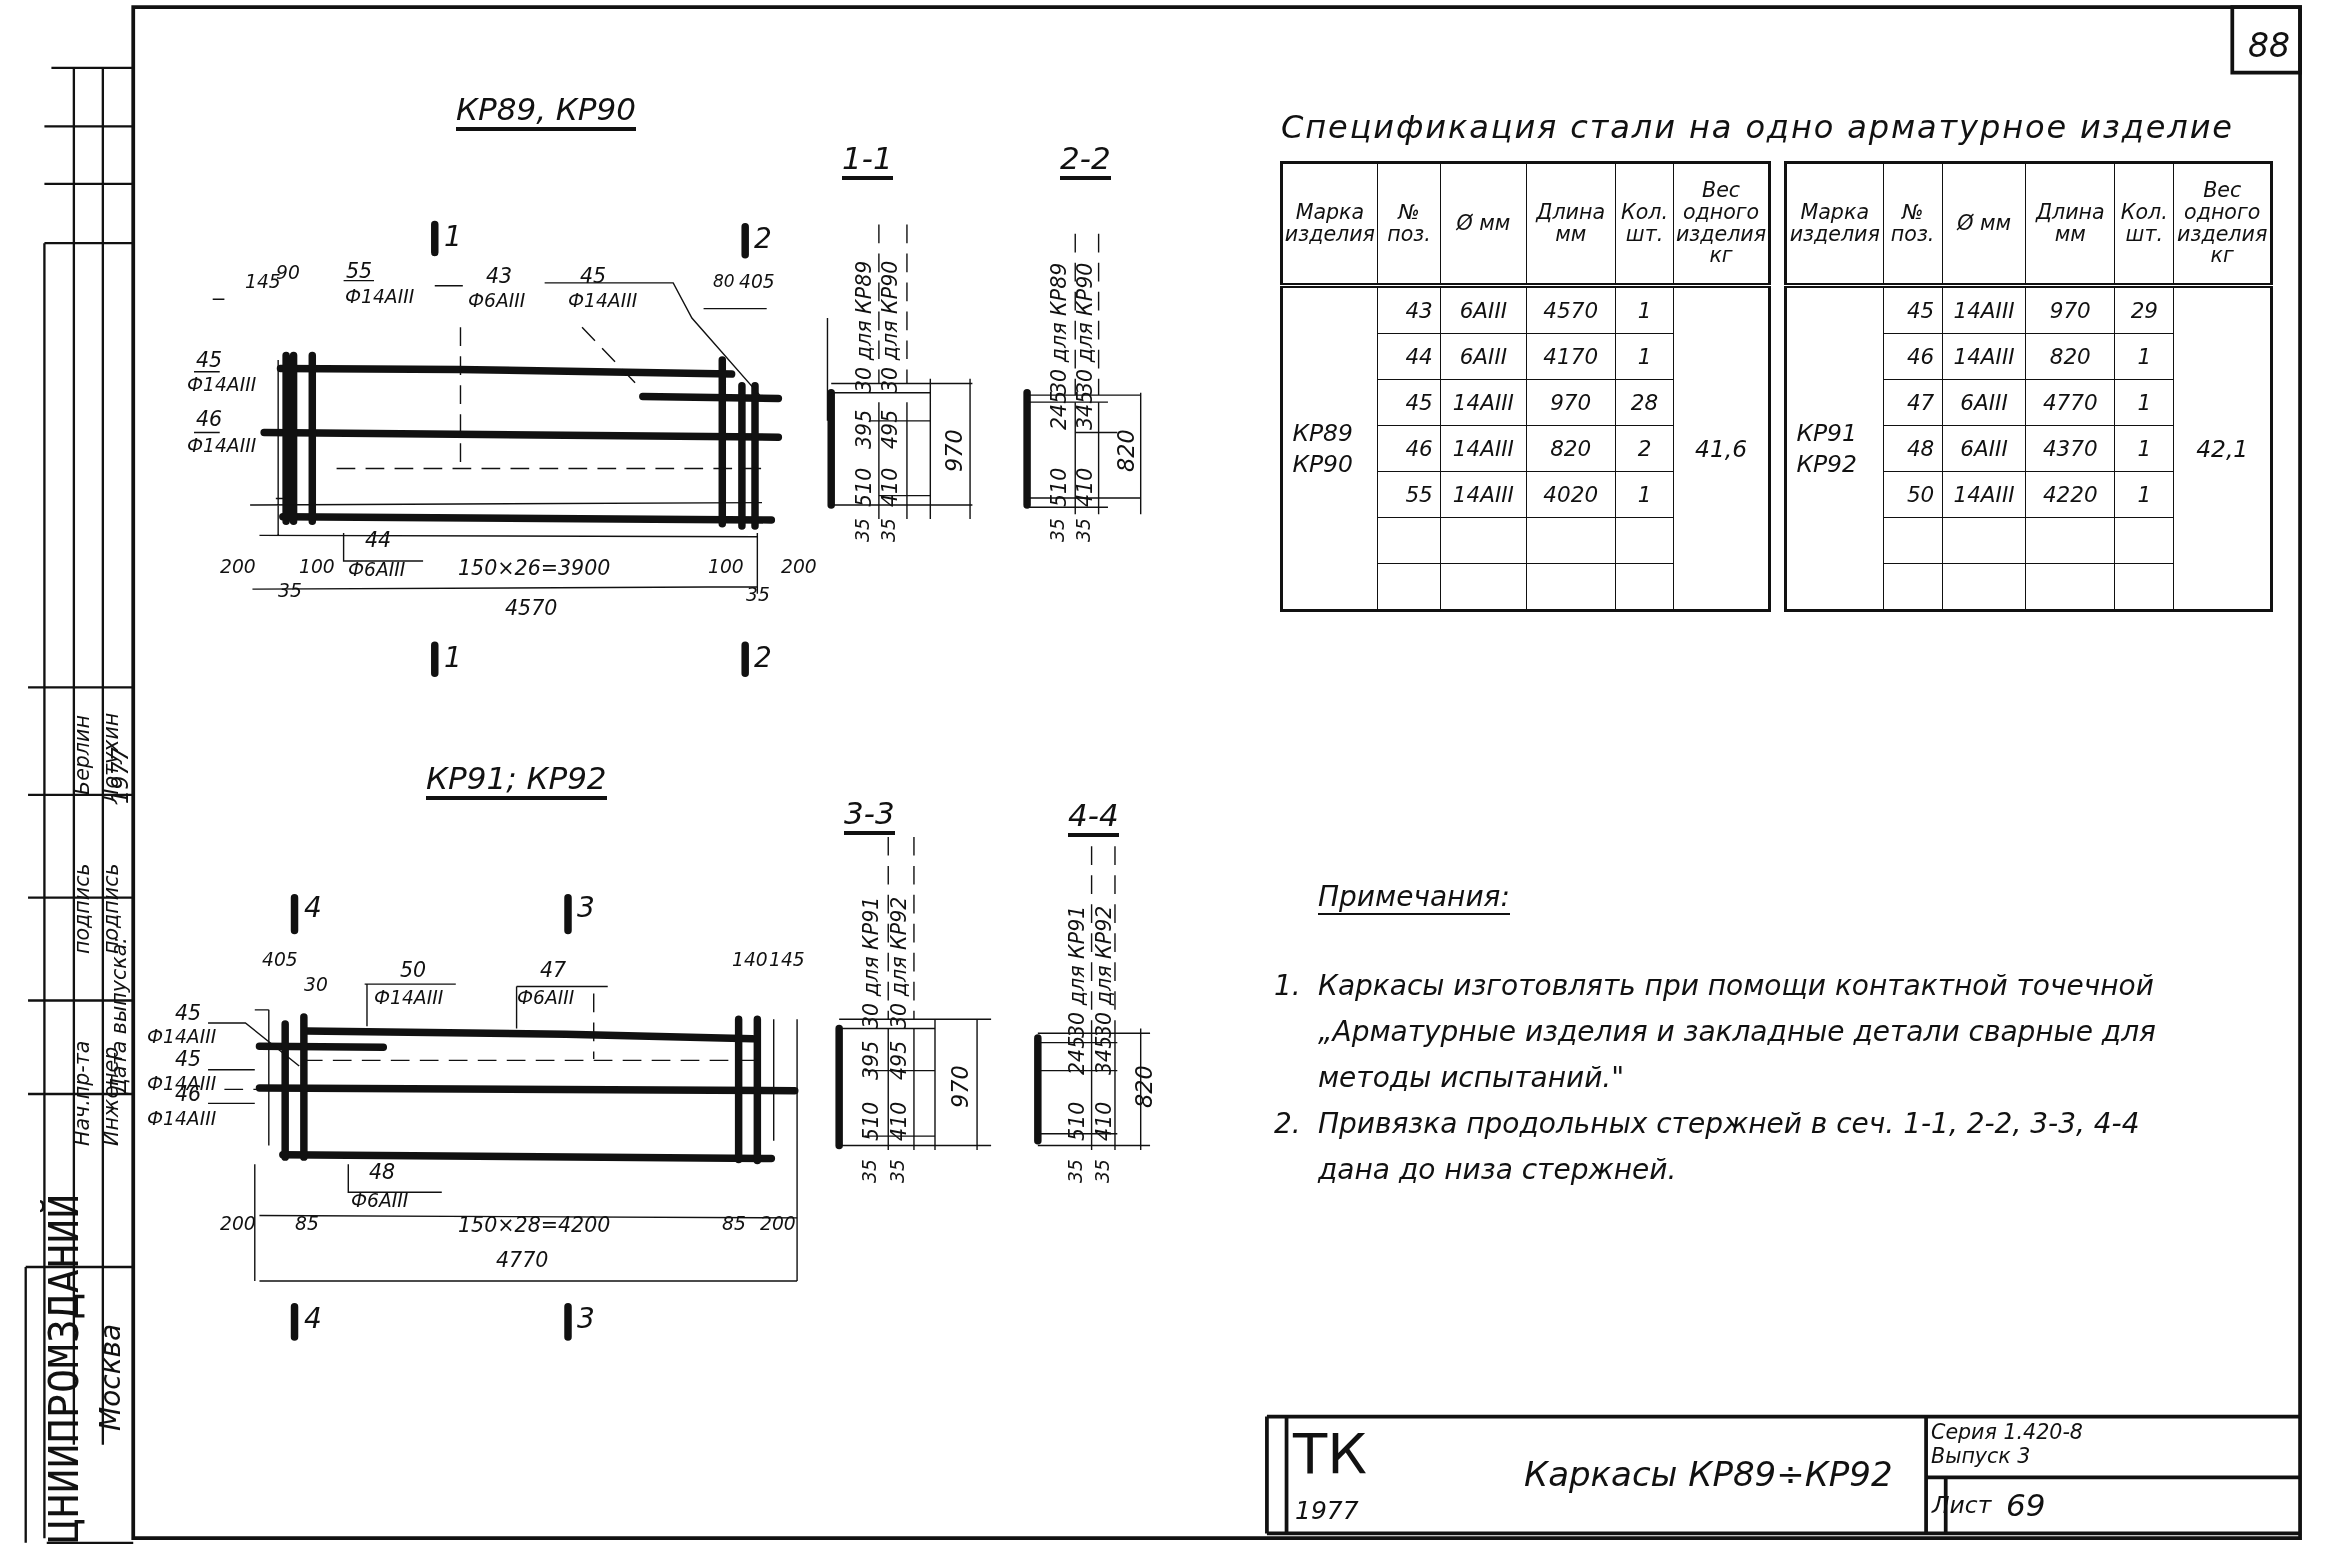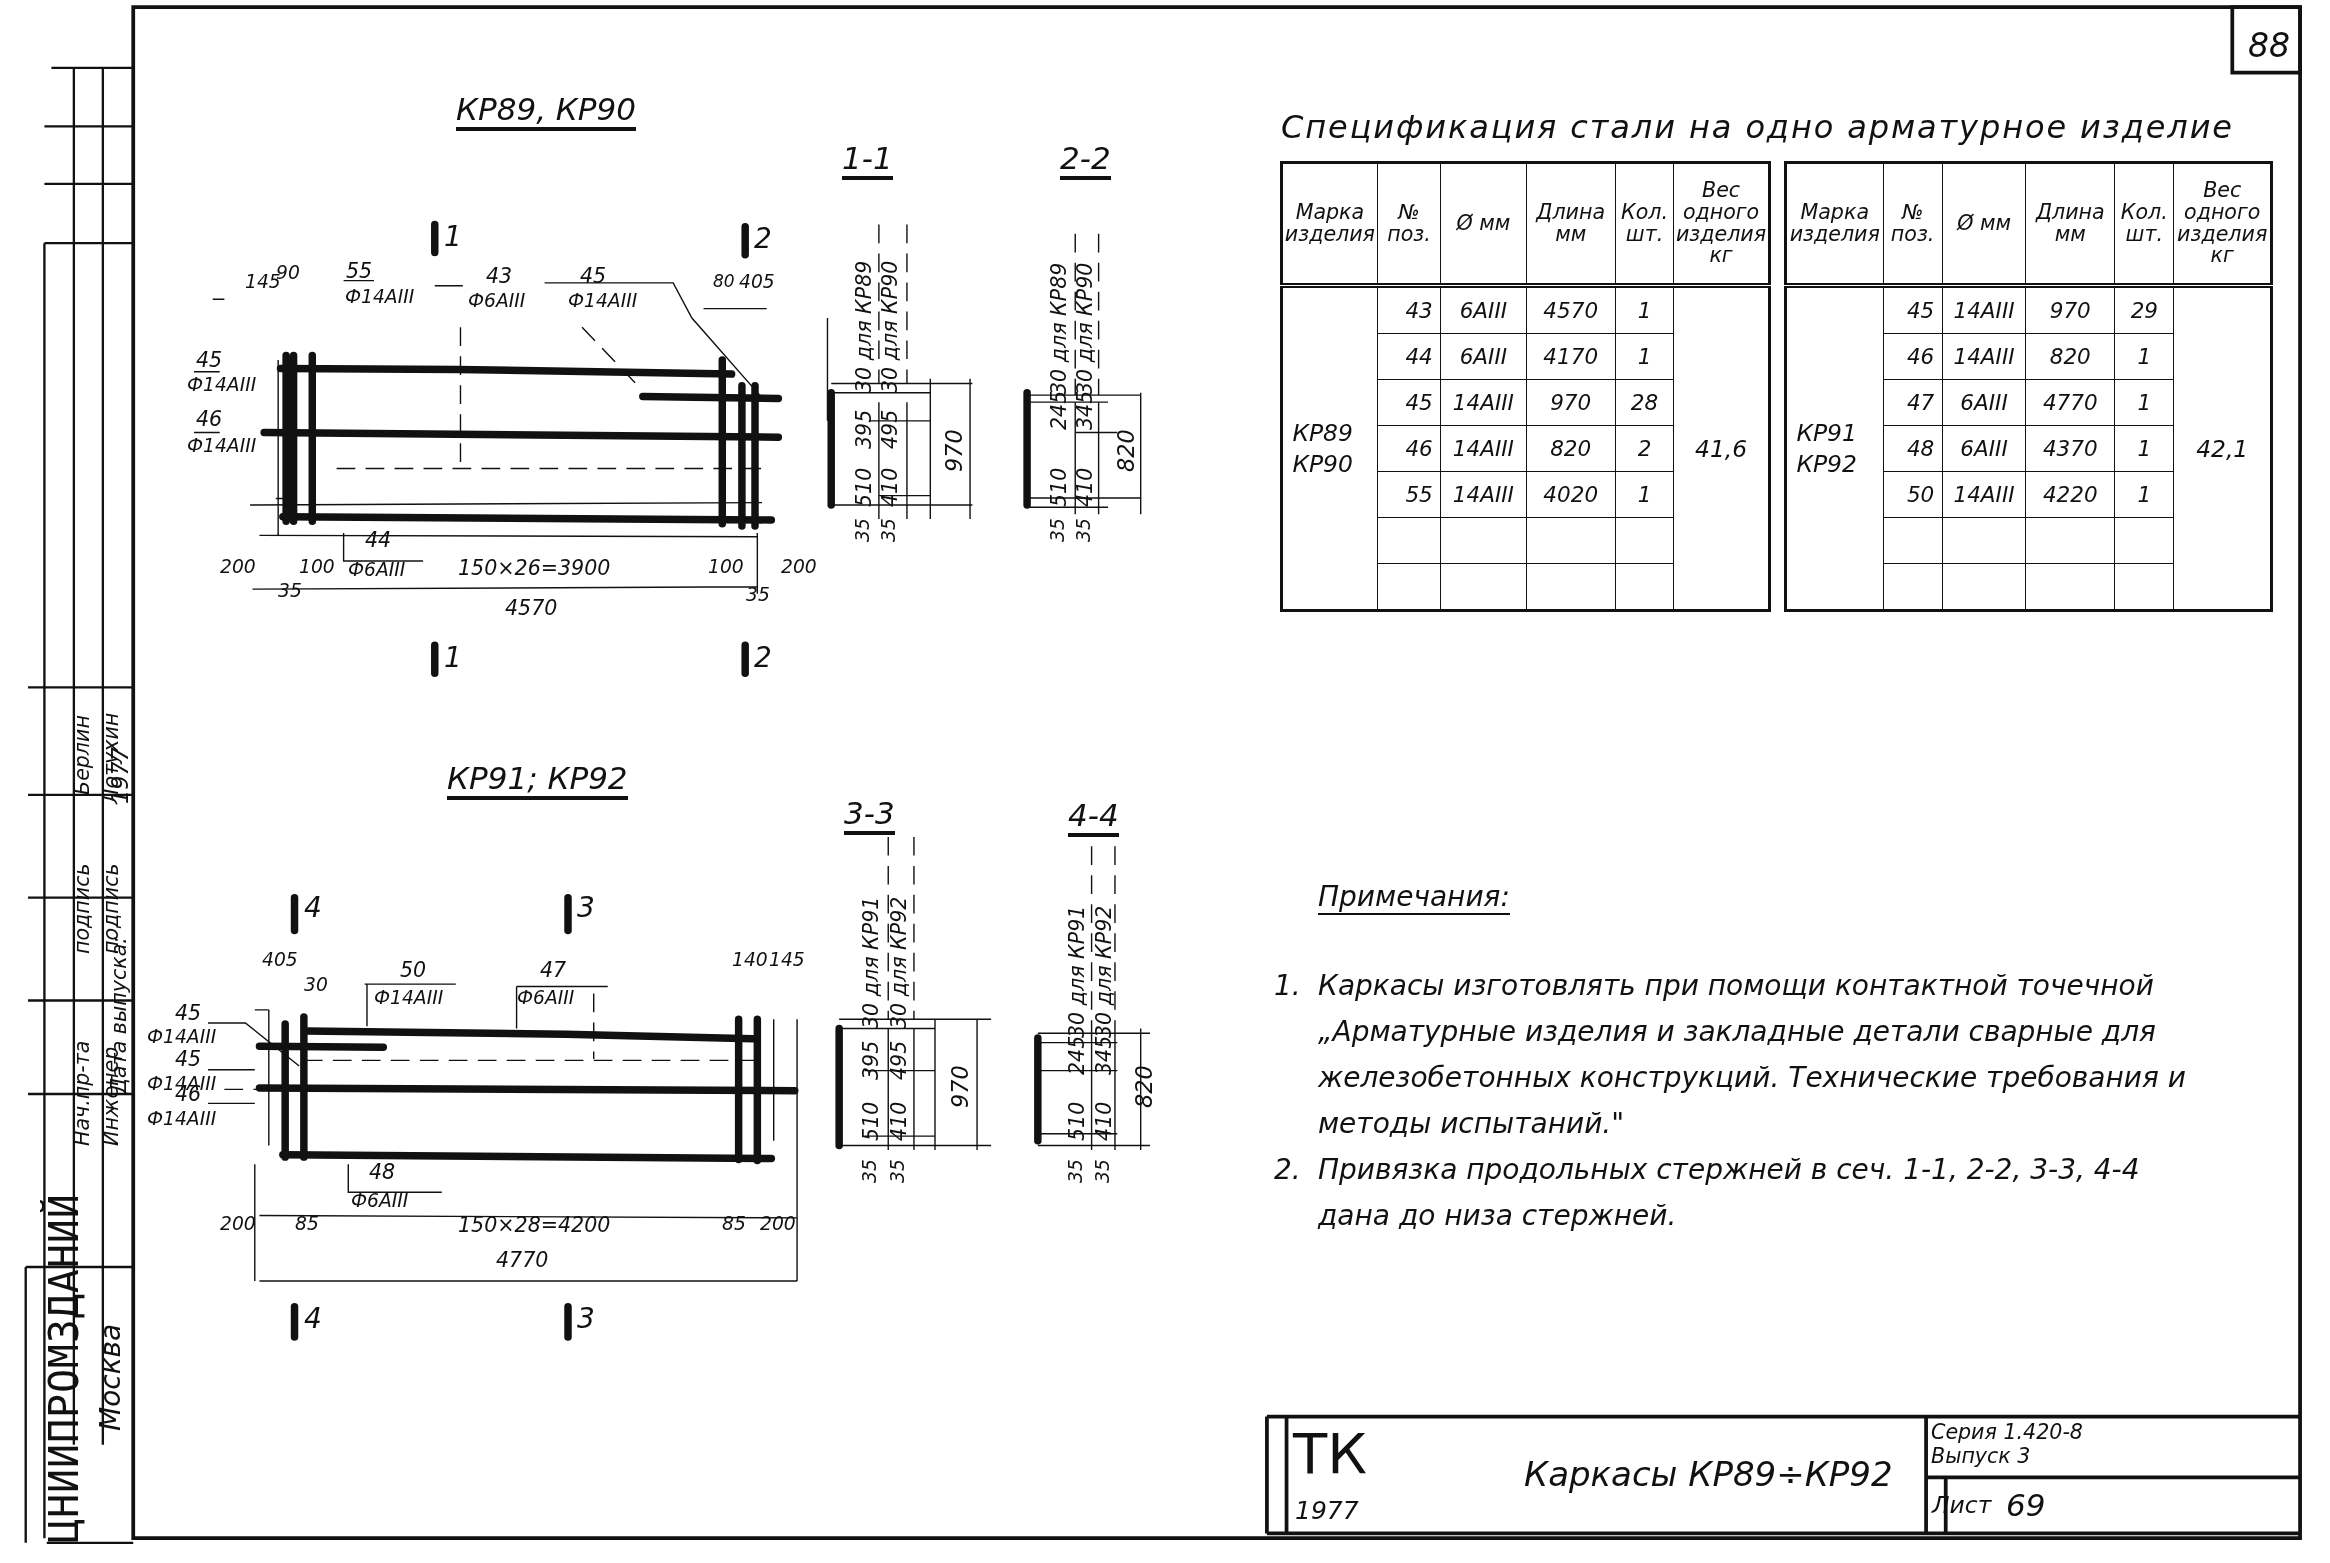--- a/index.html
+++ b/index.html
@@ -139,21 +139,21 @@
 
 <div class="abs hand" style="left:220px;top:556px;font-size:18.7px;">200</div>
 <div class="abs hand" style="left:299px;top:556px;font-size:18.7px;">100</div>
 <div class="abs hand" style="left:278px;top:580px;font-size:18.7px;">35</div>
 <div class="abs hand" style="left:458px;top:556px;font-size:20.6px;">150×26=3900</div>
 <div class="abs hand" style="left:708px;top:556px;font-size:18.7px;">100</div>
 <div class="abs hand" style="left:746px;top:584px;font-size:18.7px;">35</div>
 <div class="abs hand" style="left:781px;top:556px;font-size:18.7px;">200</div>
 <div class="abs hand" style="left:505px;top:596px;font-size:20.6px;">4570</div>
 
-<div class="abs hand ul" style="left:447px;top:760px;font-size:31px;">КР91; КР92</div>
+<div class="abs hand ul" style="left:426px;top:760px;font-size:31px;">КР91; КР92</div>
 <div class="abs hand" style="left:304px;top:891px;font-size:28px;">4</div>
 <div class="abs hand" style="left:577px;top:891px;font-size:28px;">3</div>
 <div class="abs hand" style="left:304px;top:1302px;font-size:28px;">4</div>
 <div class="abs hand" style="left:577px;top:1302px;font-size:28px;">3</div>
 
 <div class="abs hand" style="left:262px;top:949px;font-size:18.7px;">405</div>
 <div class="abs hand" style="left:304px;top:974px;font-size:18.7px;">30</div>
 <div class="abs hand" style="left:732px;top:949px;font-size:18.7px;">140</div>
 <div class="abs hand" style="left:769px;top:949px;font-size:18.7px;">145</div>
 
@@ -360,21 +360,20 @@
 
 <div class="abs hand notes" style="left:1318px;top:874px;">
   <span style="border-bottom:2.8px solid #111;">Примечания:</span>
 </div>
 <div class="abs hand notes" style="left:1274px;top:963px;width:982px;">
   <div style="display:flex;">
     <span style="width:44px;">1.</span>
     <div>
       <div>Каркасы изготовлять при помощи контактной точечной</div>
       <div>„Арматурные изделия и закладные детали сварные для</div>
-      <div>железобетонных конструкций. Технические требования и</div>
       <div>методы испытаний."</div>
     </div>
   </div>
   <div style="display:flex;">
     <span style="width:44px;">2.</span>
     <div>
       <div>Привязка продольных стержней в сеч. 1-1, 2-2, 3-3, 4-4</div>
       <div>дана до низа стержней.</div>
     </div>
   </div>

